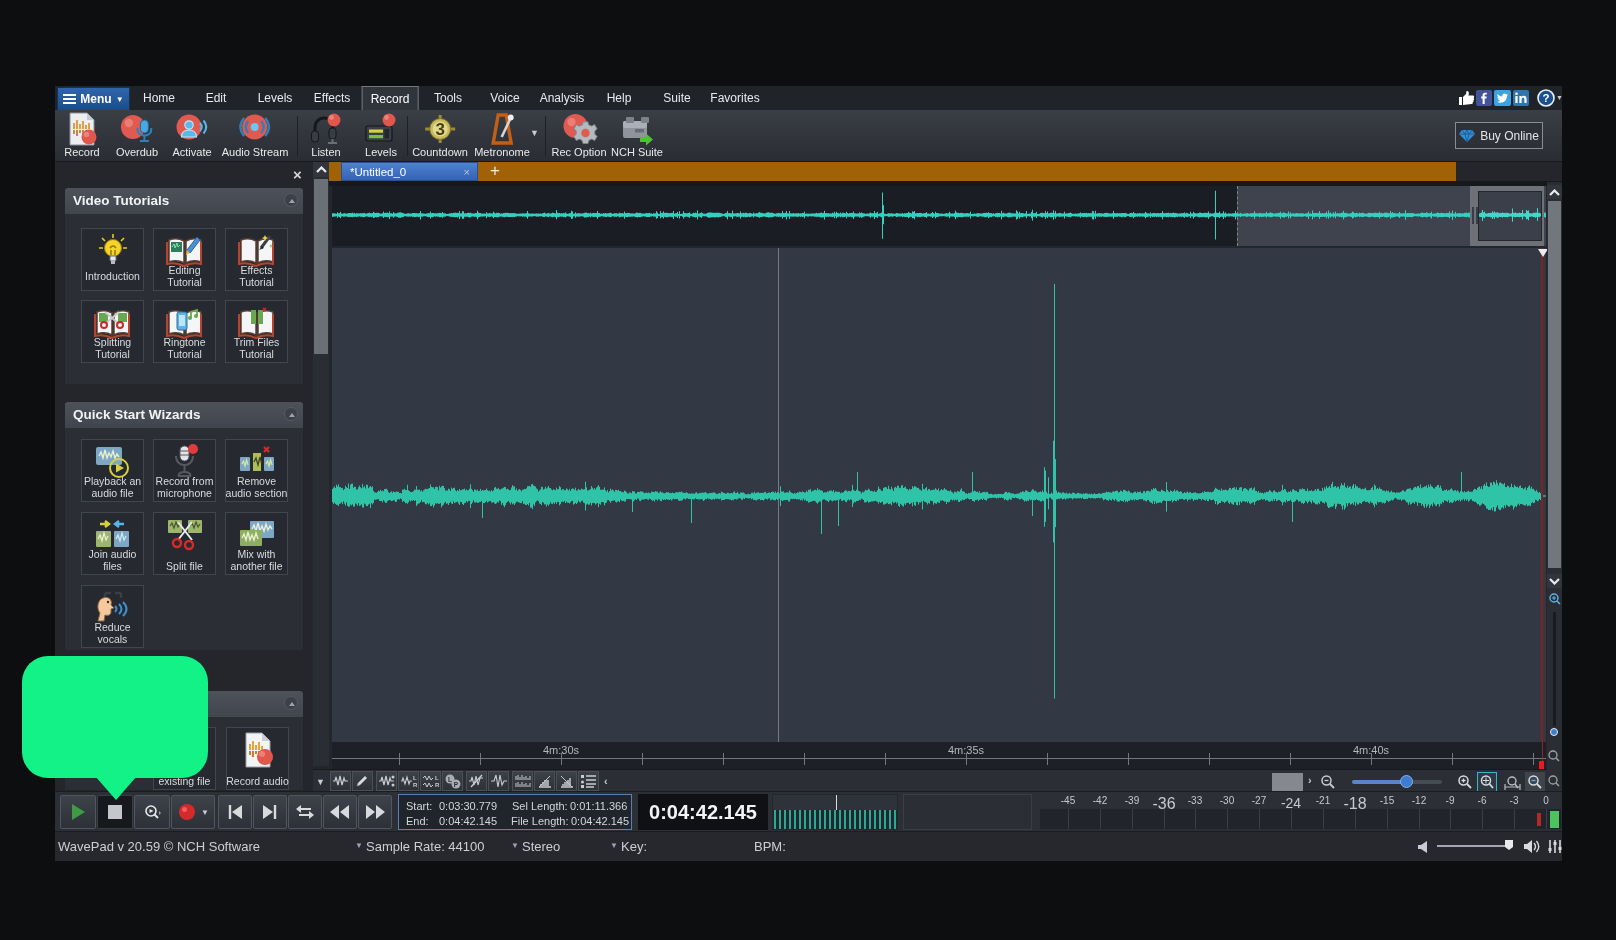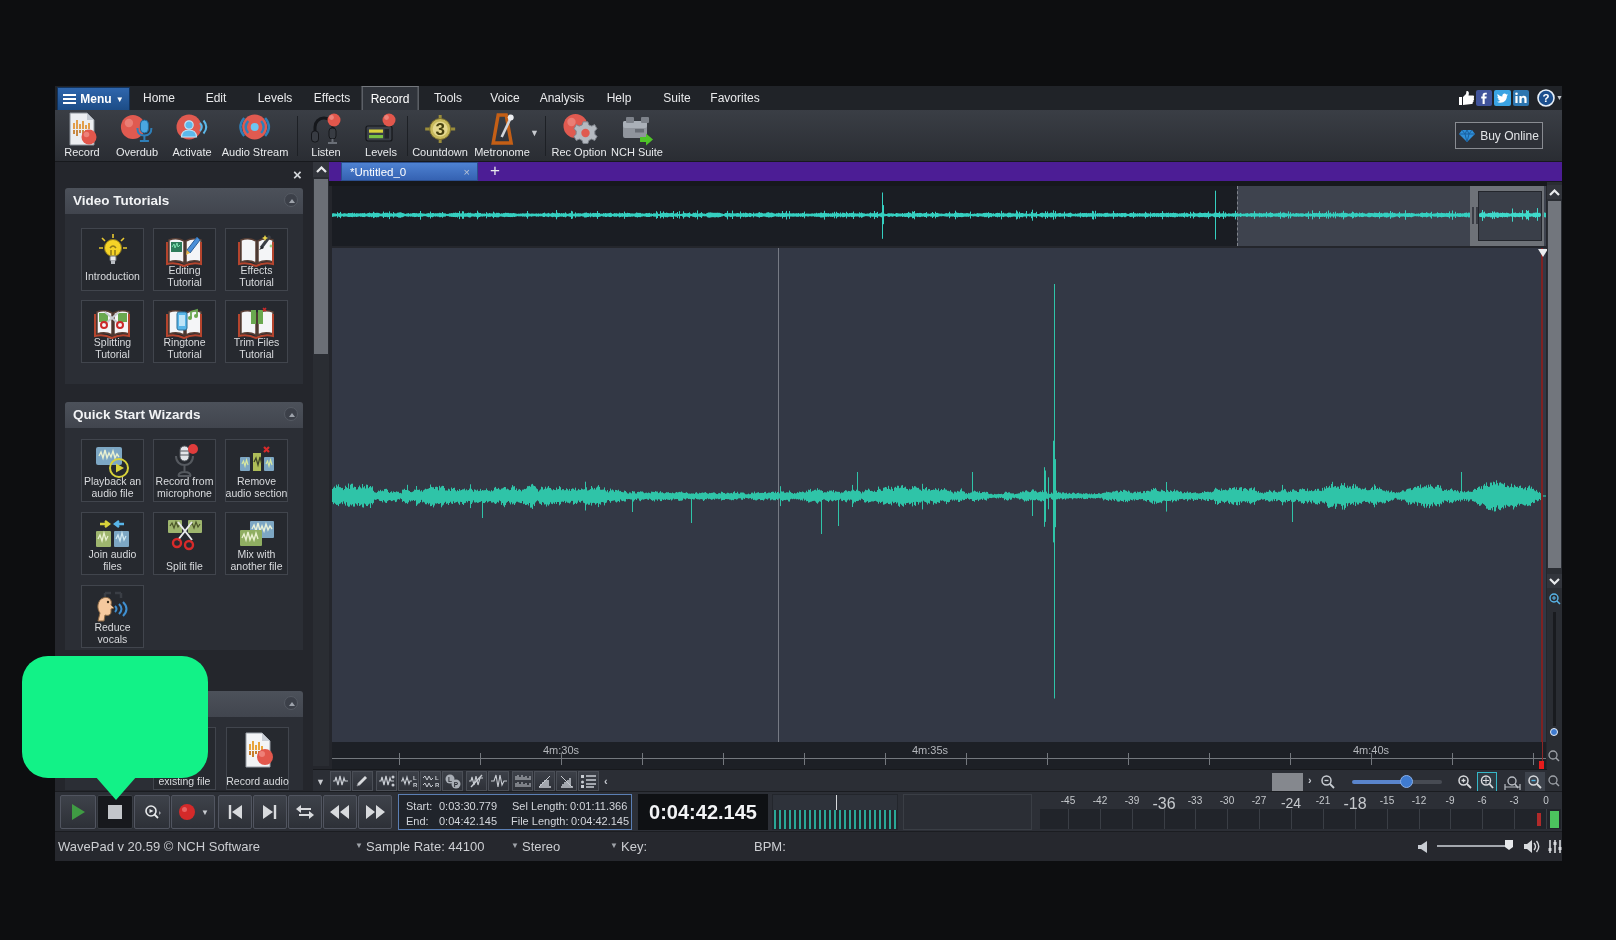--- a/index.html
+++ b/index.html
@@ -21,21 +21,21 @@
 .sechead{position:absolute;left:8px;width:238px;height:26px;background:linear-gradient(#4c515a,#41454e);border-radius:3px 3px 0 0;color:#f2f3f5;font-weight:bold;font-size:13.5px;line-height:26px;padding-left:8px;}
 .secbody{position:absolute;left:8px;width:238px;background:#2b2e35;}
 .colbtn{position:absolute;right:5px;top:5px;width:14px;height:14px;border-radius:50%;background:#3c4049;border:1px solid #555a63;}
 .colbtn:after{content:"";position:absolute;left:3.5px;top:5px;border-left:3.5px solid transparent;border-right:3.5px solid transparent;border-bottom:4.5px solid #9ea3ab;}
 .tile{position:absolute;width:63px;height:63px;background:#26292f;border:1px solid #41454d;display:flex;flex-direction:column;align-items:center;justify-content:flex-end;color:#d9dbde;font-size:10.5px;line-height:11.5px;text-align:center;padding-bottom:2px;}
 .tile .tic{position:absolute;top:3px;left:0;right:0;display:flex;justify-content:center;}
 .tile.one{padding-bottom:8px;}
 
 .sbtn{position:absolute;background:#32353c;color:#c9ccd1;display:flex;align-items:center;justify-content:center;}
 
-#doctabs{position:absolute;left:274px;top:76px;width:1233px;height:19px;background:#4c1d95;}
+#doctabs{position:absolute;left:274px;top:76px;width:1127px;height:19px;background:#a16207;}
 #dtab{position:absolute;left:12px;top:0px;width:137px;height:19px;background:linear-gradient(#4e82d2,#3562b2);border:1px solid #2c4f8e;color:#fff;font-size:11.5px;line-height:18px;padding-left:8px;}
 #dtab .x{position:absolute;right:7px;top:0;color:#b9c4d6;font-size:11px;}
 #dplus{position:absolute;left:156px;top:0;width:20px;height:19px;color:#e8eaec;font-size:17px;line-height:18px;text-align:center;}
 
 #overview{position:absolute;left:277px;top:100px;width:1214px;height:60px;background:#1a1d23;}
 #ovsel{position:absolute;left:905px;top:0;width:309px;height:60px;background:#3e434e;}
 
 #mainwave{position:absolute;left:277px;top:162px;width:1214px;height:494px;background:#333845;}
 
 #timeline{position:absolute;left:277px;top:656px;width:1214px;height:27px;background:#1d2026;}
@@ -482,21 +482,21 @@
       <div class="abs" style="left:553px;top:11px;width:1px;height:12px;background:#74787e"></div>
       <div class="abs" style="left:634px;top:11px;width:1px;height:12px;background:#74787e"></div>
       <div class="abs" style="left:715px;top:11px;width:1px;height:12px;background:#74787e"></div>
       <div class="abs" style="left:796px;top:11px;width:1px;height:12px;background:#74787e"></div>
       <div class="abs" style="left:877px;top:11px;width:1px;height:12px;background:#74787e"></div>
       <div class="abs" style="left:958px;top:11px;width:1px;height:12px;background:#74787e"></div>
       <div class="abs" style="left:1039px;top:11px;width:1px;height:12px;background:#74787e"></div>
       <div class="abs" style="left:1120px;top:11px;width:1px;height:12px;background:#74787e"></div>
       <div class="abs" style="left:1201px;top:11px;width:1px;height:12px;background:#74787e"></div>
       <div class="tlab" style="left:229px">4m:30s</div>
-      <div class="tlab" style="left:598px">4m:35s</div>
+      <div class="tlab" style="left:634px">4m:35s</div>
       <div class="tlab" style="left:1039px">4m:40s</div>
     </div>
     <div class="vline" style="left:1487px;top:656px;height:27px;background:#8c2727;z-index:5"></div>
     <div class="abs" style="left:1484px;top:675px;width:5px;height:8px;background:#e81c1c;z-index:5"></div>
     <div id="toolstrip">
       <div class="abs" style="left:3px;top:7px;color:#c8cbd0;font-size:9px">▼</div>
       <div class="tsb" style="left:17px">
         <svg width="17" height="14" viewBox="0 0 17 14">
           <path d="M1 7h2l1-4 2 8 2-9 2 9 2-7 1 3h3" stroke="#c8ccd2" stroke-width="1.2" fill="none"></path>
         </svg>

